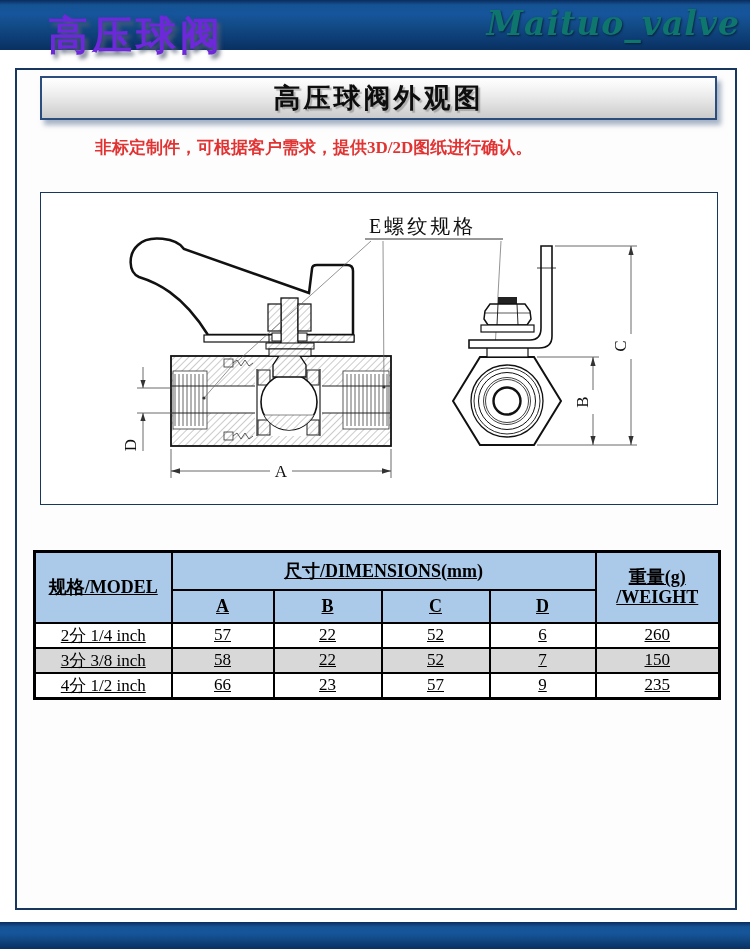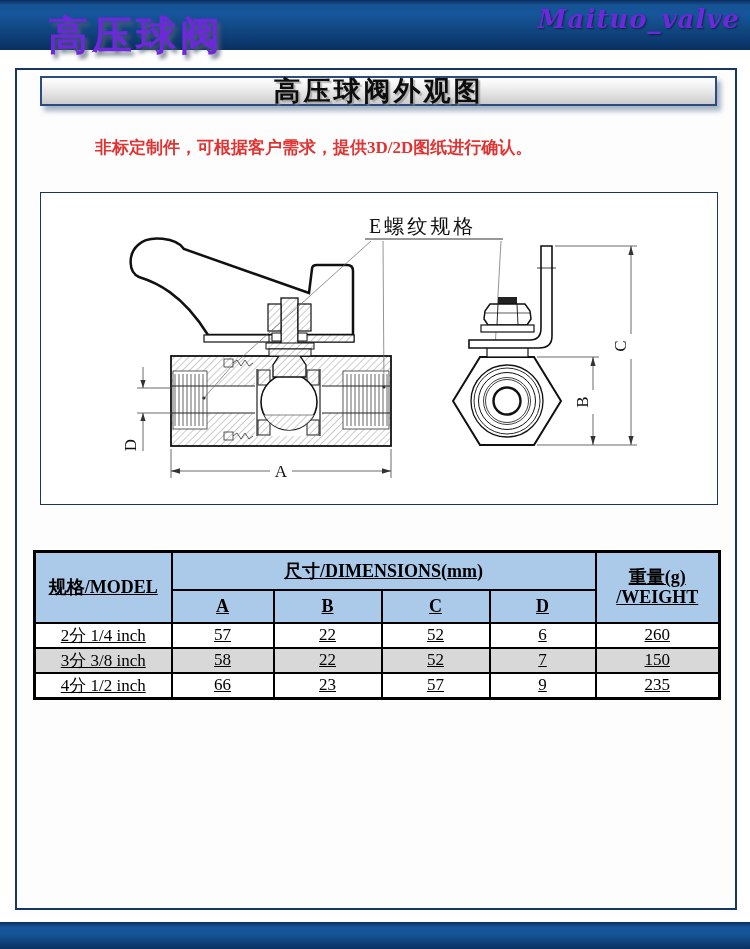--- a/index.html
+++ b/index.html
@@ -12,34 +12,34 @@
     background:linear-gradient(180deg,#0a2c5e 0%,#155394 10%,#16559c 28%,#114983 55%,#0d3c74 78%,#093061 100%);
   }
   .banner-title {
     position:absolute; left:48px; top:8px; z-index:3;
     font-size:40px; font-weight:bold; color:#6d28d9; letter-spacing:4px;
     text-shadow:3px 4px 4px rgba(85,95,115,0.85);
     font-family:Liberation Mono, monospace;
   }
   .brand {
     position:absolute; right:10px; top:4px; z-index:3;
-    font-size:26px; font-weight:bold; font-style:italic; color:#6d28d9;
+    font-size:33px; font-weight:bold; font-style:italic; color:#0f766e;
     font-family:"DejaVu Serif","Liberation Serif",serif; letter-spacing:1px;
     text-shadow:1px 1px 2px rgba(0,0,0,0.5);
   }
 
   
   .frame {
     position:absolute; left:15px; top:68px; width:722px; height:842px;
     border:2px solid #17375e; background:#fdfdfd;
   }
 
   
   .section-bar {
-    position:absolute; left:40px; top:76px; width:677px; height:30px;
+    position:absolute; left:40px; top:76px; width:677px; height:44px;
     background:linear-gradient(180deg,#ffffff 0%,#f3f3f3 30%,#e2e2e2 62%,#cbcbcb 100%);
     border:2px solid #2b4d7e;
     box-shadow:4px 5px 5px rgba(108,128,158,0.6);
     display:flex; align-items:center; justify-content:center;
   }
   .section-title {
     font-size:27px; font-weight:bold; color:#0d0d0d; letter-spacing:3px;
     text-shadow:2px 2px 1px rgba(130,130,130,0.55);
   }
 

